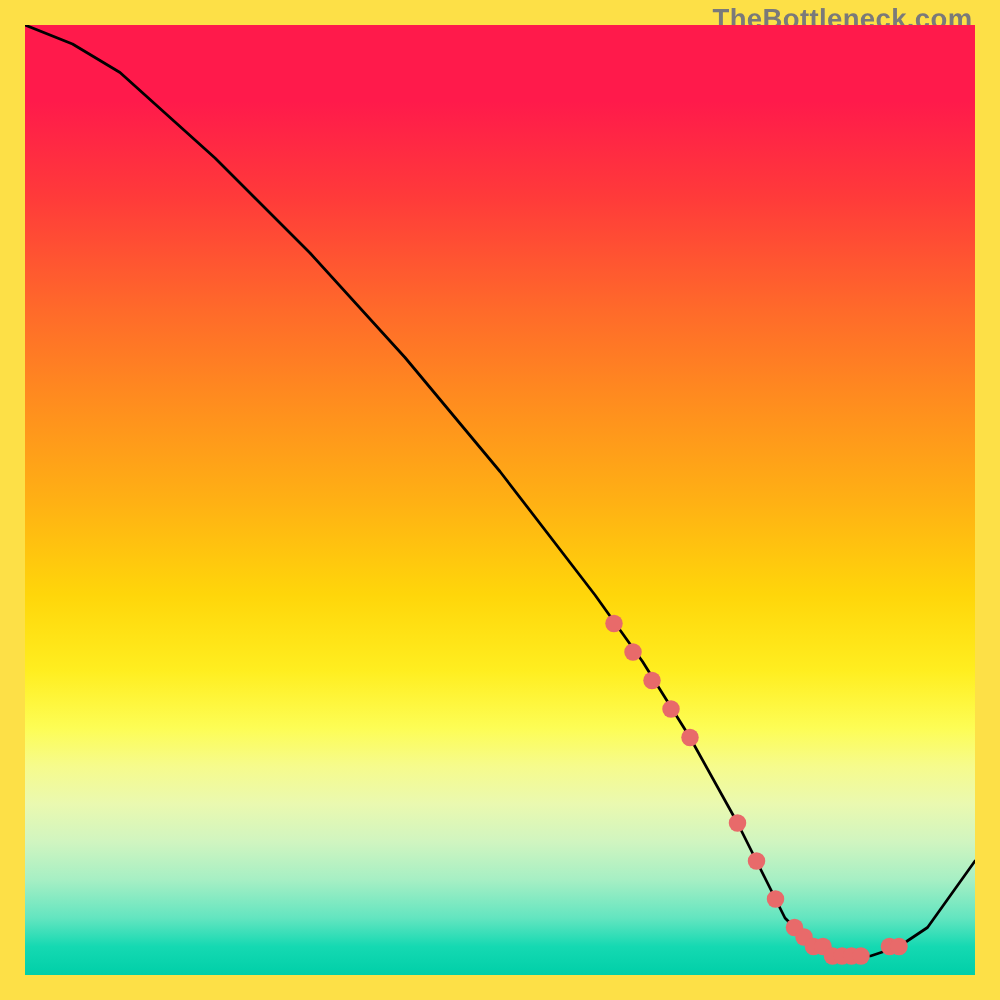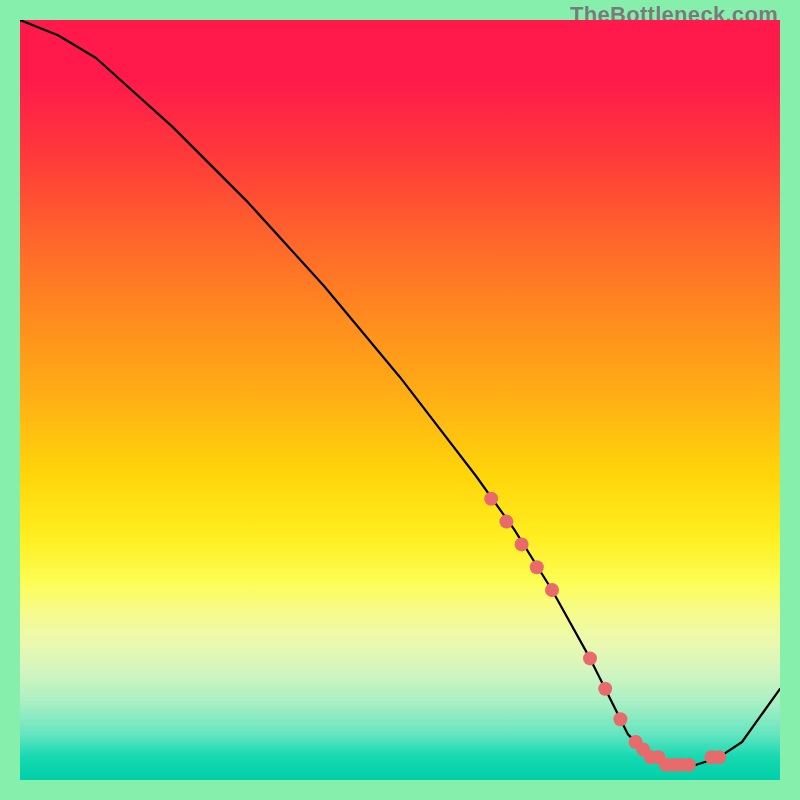--- a/index.html
+++ b/index.html
@@ -8,21 +8,21 @@
     width: 800px;
     height: 800px;
     background: #000;
     font-family: Arial, Helvetica, sans-serif;
     overflow: hidden;
   }
   .frame {
     position: relative;
     width: 800px;
     height: 800px;
-    background: #86efac;
+    background: #fde047;
   }
   .plot {
     position: absolute;
     left: 20px;
     top: 20px;
     width: 760px;
     height: 760px;
     background: linear-gradient(to bottom,
       #ff1a4b 0%,
       #ff1a4b 8%,

